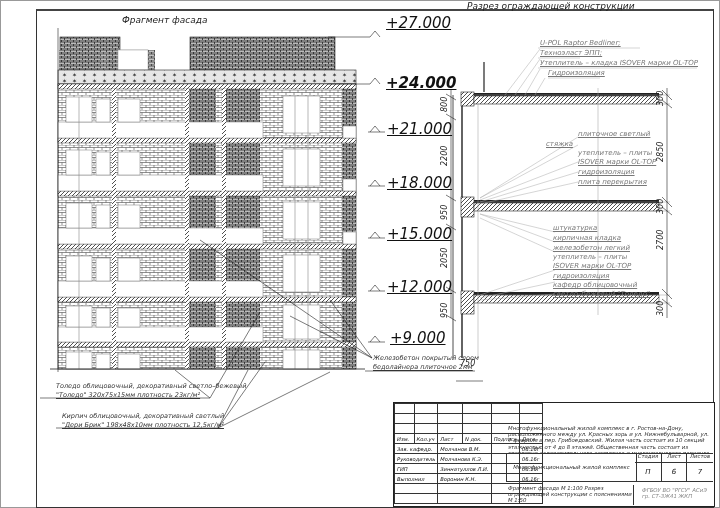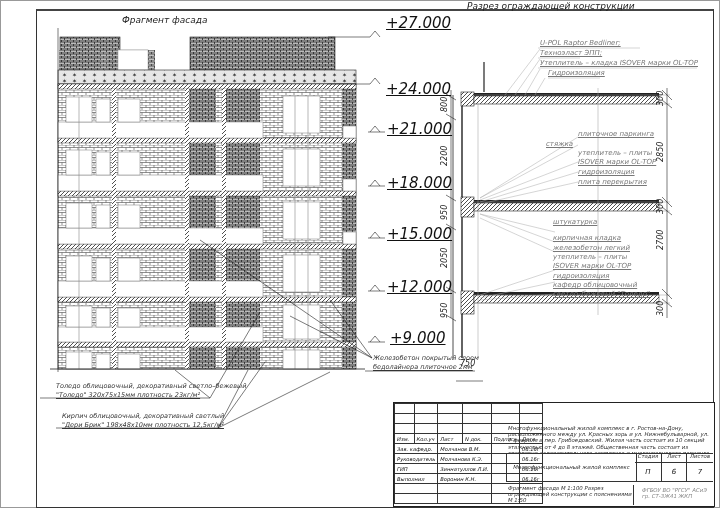--- a/index.html
+++ b/index.html
@@ -204,48 +204,48 @@
         <line x1="555" y1="270" x2="480" y2="295"></line>
         <line x1="555" y1="282" x2="480" y2="298"></line>
         <line x1="555" y1="294" x2="480" y2="300"></line>
       </g>
       <path d="M483 381H456" stroke="#222" stroke-width="0.6"></path>
     </g>
   </svg>
 
   <div class="t title" style="left:96px;top:16px;margin-left:26px;">Фрагмент фасада</div>
   <div class="t lvl" style="left:386px;top:16px;">+27.000</div>
-  <div class="t lvl" style="left:386px;top:82px;">+24.000</div>
+  <div class="t lvl" style="left:386px;top:76px;font-weight:bold;">+24.000</div>
   <div class="t lvl" style="left:387px;top:122px;">+21.000</div>
   <div class="t lvl" style="left:387px;top:176px;">+18.000</div>
   <div class="t lvl" style="left:387px;top:227px;">+15.000</div>
   <div class="t lvl" style="left:387px;top:280px;">+12.000</div>
   <div class="t lvl" style="left:390px;top:331px;">+9.000</div>
 
   <div class="t note" style="left:373px;top:355px;">Железобетон покрытый слоем</div>
   <div class="t note" style="left:373px;top:364px;text-decoration:underline;">бедолайнера плиточное 2мм</div>
   <div class="t note" style="left:56px;top:383px;">Толедо облицовочный, декоративный светло–бежевый</div>
   <div class="t note" style="left:56px;top:392px;text-decoration:underline;">"Толедо" 320х75х15мм плотность 23кг/м²</div>
   <div class="t note" style="left:62px;top:413px;">Кирпич облицовочный, декоративный светлый</div>
   <div class="t note" style="left:62px;top:422px;text-decoration:underline;">"Дери Брик" 198х48х10мм плотность 12,5кг/м²</div>
 
   <div class="t title" style="left:467px;top:2px;">Разрез ограждающей конструкции</div>
   <div class="t grey" style="left:540px;top:40px;">U-POL Raptor Bedliner;</div>
   <div class="t grey" style="left:540px;top:50px;">Техноэласт ЭПП;</div>
   <div class="t grey" style="left:540px;top:60px;">Утеплитель – кладка ISOVER марки OL-TOP</div>
   <div class="t grey" style="left:548px;top:70px;">Гидроизоляция</div>
 
-  <div class="t grey" style="left:578px;top:131px;">плиточное паркинга</div>
+  <div class="t grey" style="left:578px;top:131px;">плиточное светлый</div>
   <div class="t grey" style="left:546px;top:141px;">стяжка</div>
   <div class="t grey" style="left:578px;top:150px;text-decoration:none;">утеплитель – плиты</div>
   <div class="t grey" style="left:578px;top:159px;">ISOVER марки OL-TOP</div>
   <div class="t grey" style="left:578px;top:169px;">гидроизоляция</div>
   <div class="t grey" style="left:578px;top:179px;">плита перекрытия</div>
 
-  <div class="t grey" style="left:553px;top:219px;">штукатурка</div>
+  <div class="t grey" style="left:553px;top:225px;">штукатурка</div>
   <div class="t grey" style="left:553px;top:235px;">кирпичная кладка</div>
   <div class="t grey" style="left:553px;top:245px;">железобетон легкий</div>
   <div class="t grey" style="left:553px;top:254px;text-decoration:none;">утеплитель – плиты</div>
   <div class="t grey" style="left:553px;top:263px;">ISOVER марки OL-TOP</div>
   <div class="t grey" style="left:553px;top:273px;">гидроизоляция</div>
   <div class="t grey" style="left:553px;top:282px;">кафедр облицовочный</div>
   <div class="t grey" style="left:553px;top:291px;">светло–бежевый "Толедо"</div>
 
   <div class="t dim" style="left:441px;top:112px;transform:rotate(-90deg);">800</div>
   <div class="t dim" style="left:441px;top:166px;transform:rotate(-90deg);">2200</div>

